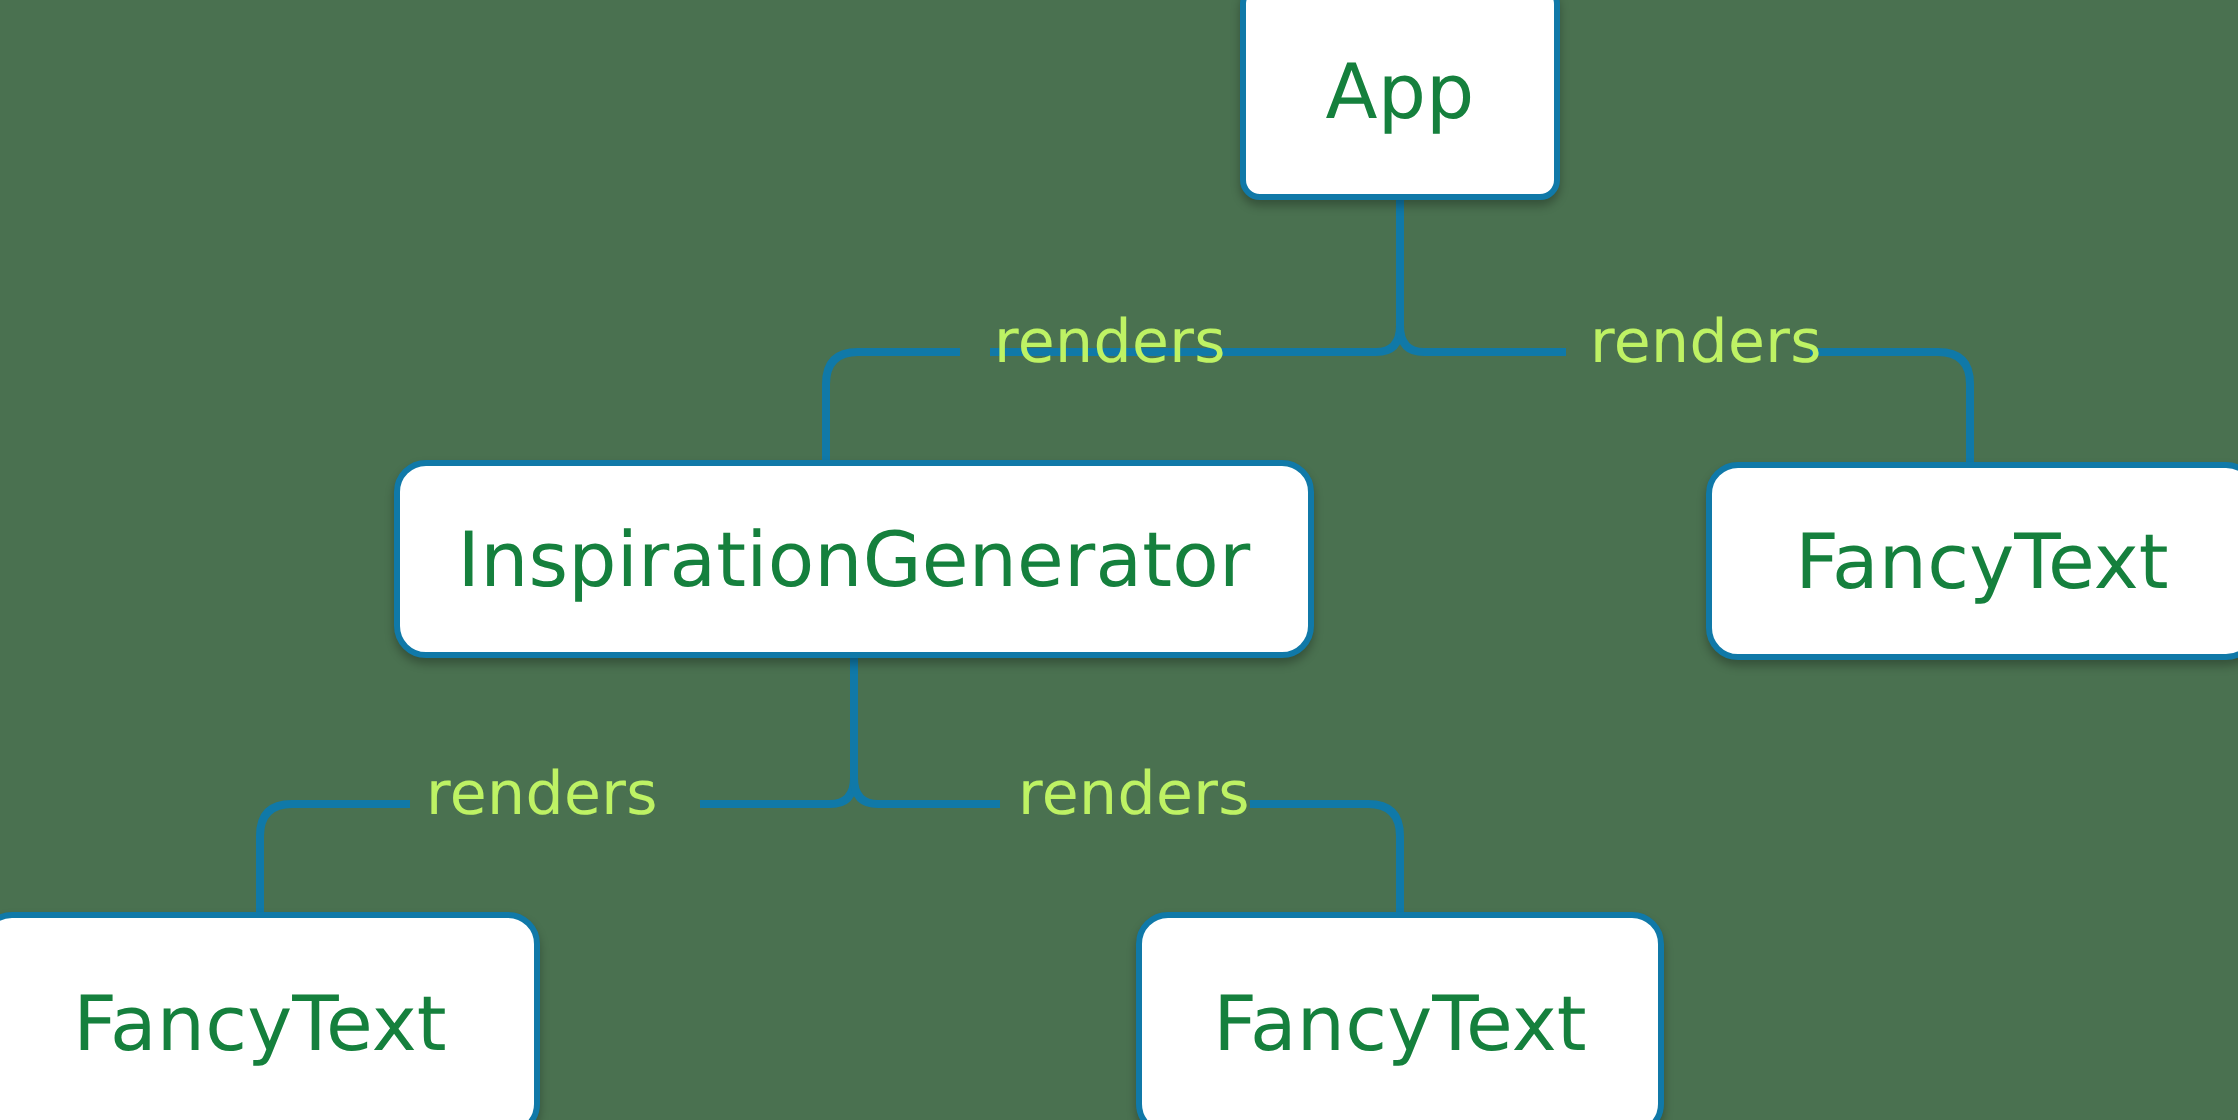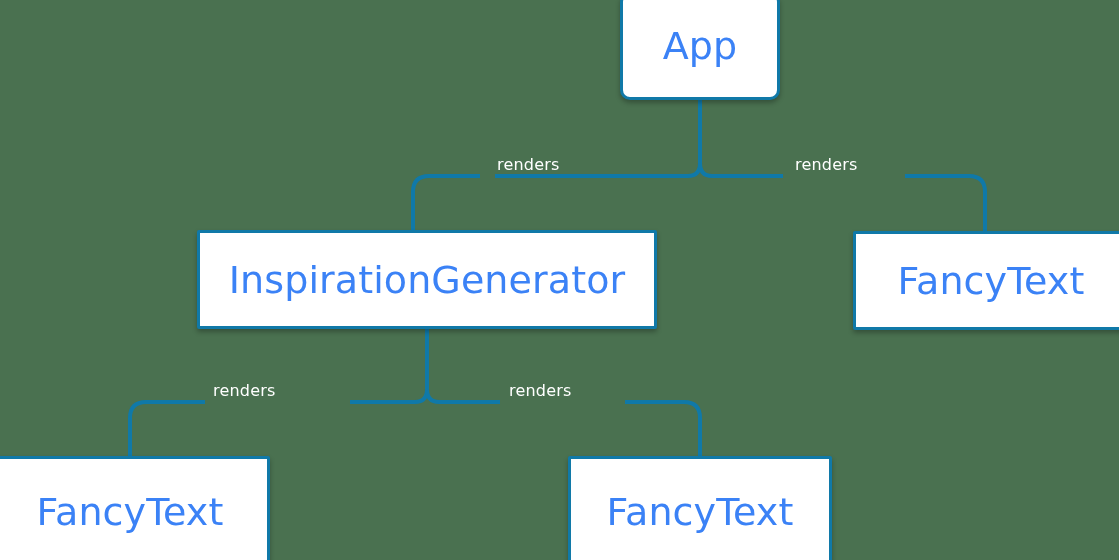--- a/index.html
+++ b/index.html
@@ -25,29 +25,29 @@
     left: 0;
     top: 0;
     width: 1119px;
     height: 560px;
   }
   .node-box {
     position: absolute;
     box-sizing: border-box;
     background: #ffffff;
     border: 3px solid #1079a8;
-    border-radius: 2px;
+    border-radius: 16px;
     box-shadow: 0 3px 5px rgba(0,0,0,0.28);
     display: flex;
     align-items: center;
     justify-content: center;
     z-index: 3;
   }
   .node-label {
-    color: #3b82f6;
+    color: #15803d;
     font-size: 38px;
     font-weight: 400;
     line-height: 1;
     letter-spacing: 0.1px;
     white-space: nowrap;
   }
   
   #node-app {
     left: 620px;
     top: -8px;
@@ -74,22 +74,22 @@
     height: 112px;
   }
   #node-copyright {
     left: 568px;
     top: 456px;
     width: 264px;
     height: 112px;
   }
   .edge-label {
     position: absolute;
-    color: #ffffff;
-    font-size: 16px;
+    color: #bef264;
+    font-size: 30px;
     line-height: 1;
     white-space: nowrap;
     z-index: 2;
     letter-spacing: 0.2px;
   }
   #edge-label-app-ig   { left: 497px; top: 157px; }
   #edge-label-app-ft   { left: 795px; top: 157px; }
   #edge-label-ig-ft    { left: 213px; top: 383px; }
   #edge-label-ig-cr    { left: 509px; top: 383px; }
 </style>

